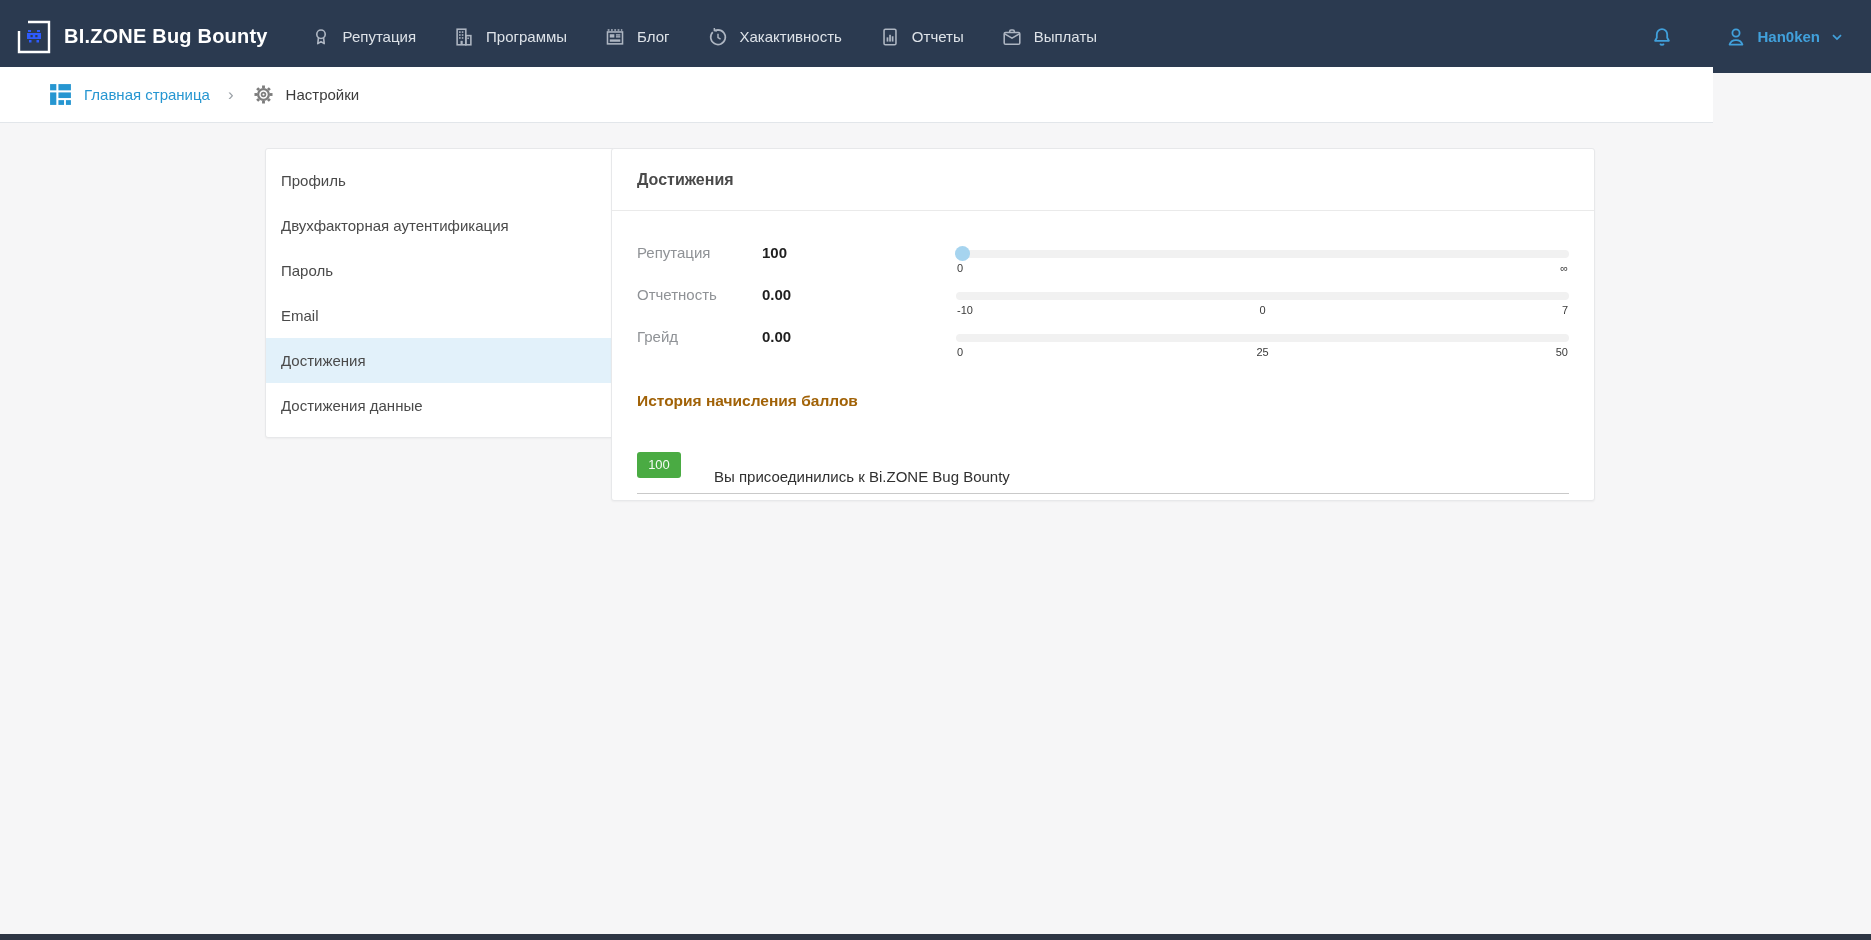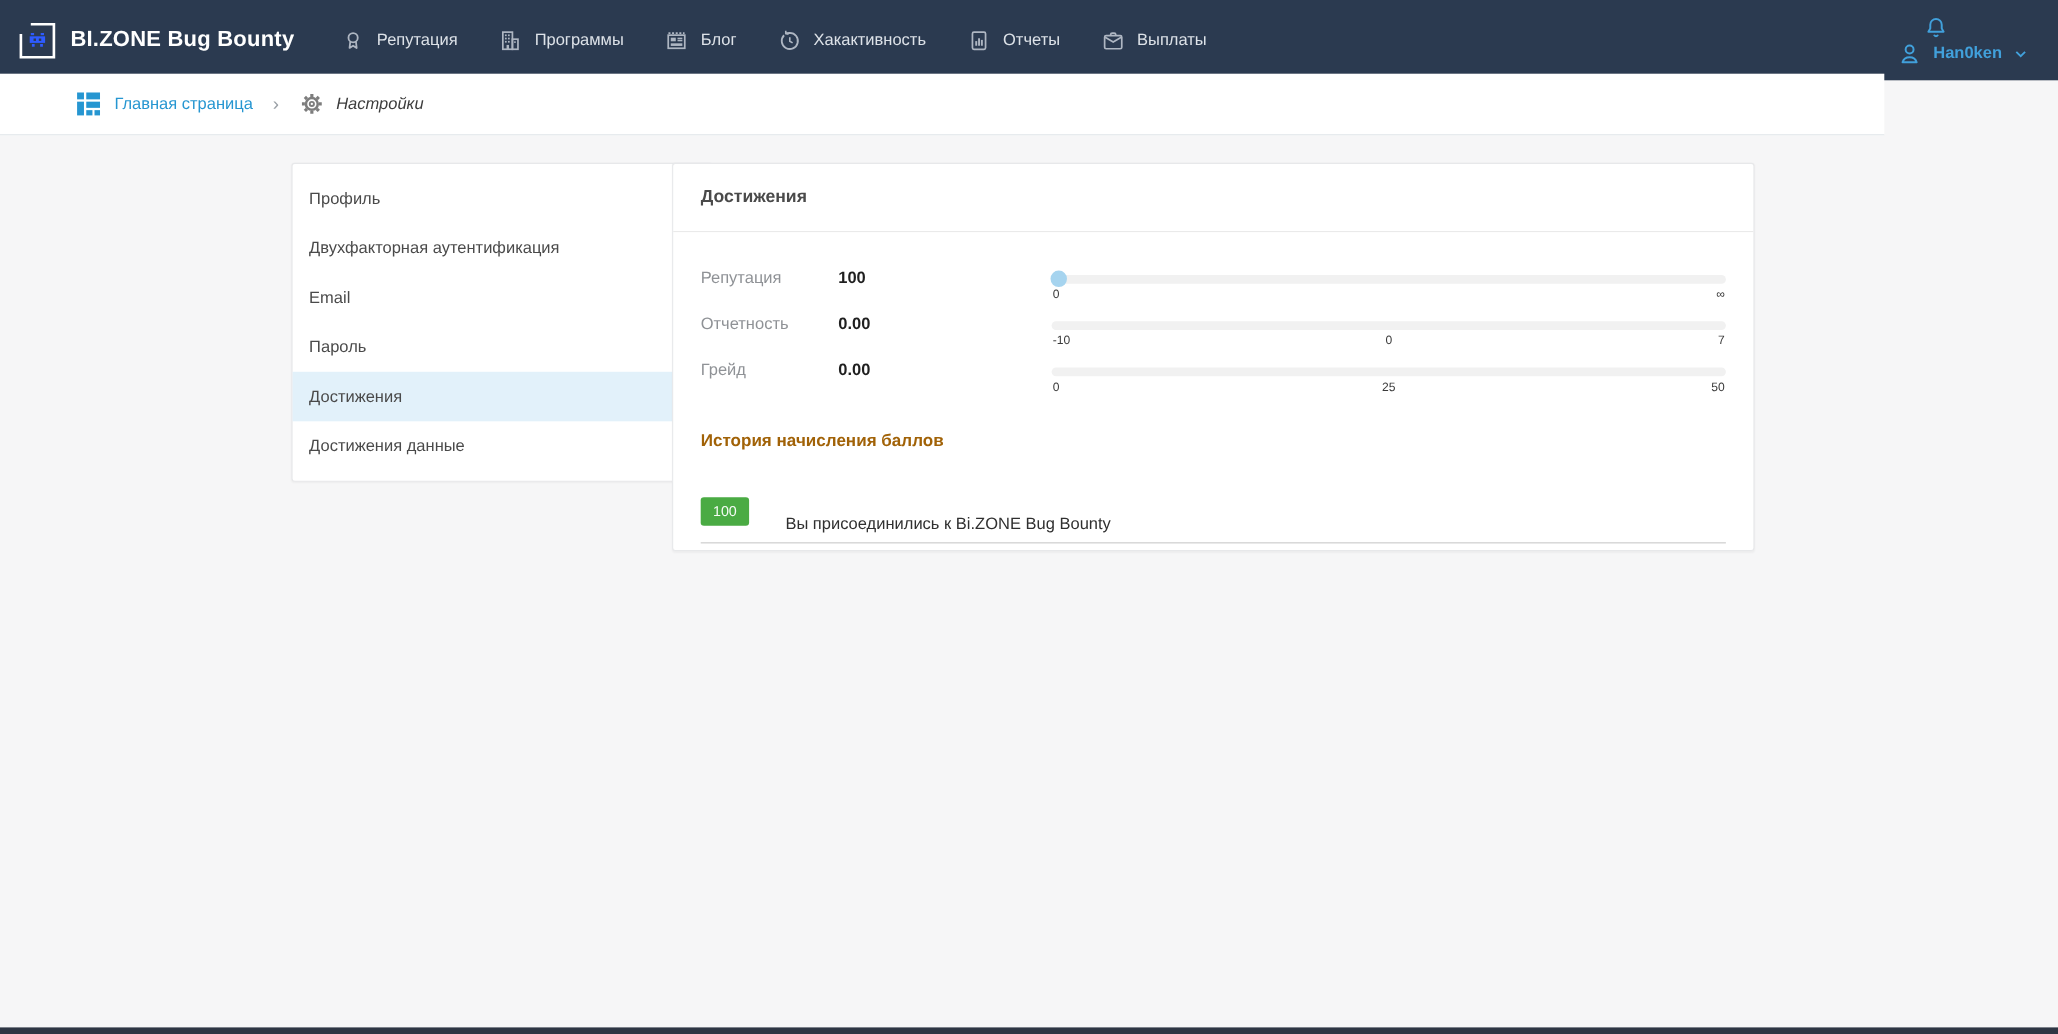--- a/index.html
+++ b/index.html
@@ -19,36 +19,36 @@
     background: #2b3a50;
     display: flex; align-items: center;
     padding: 0 26px 0 17px;
   }
   .brand { display: flex; align-items: center; gap: 13px; cursor: pointer; }
   .brand-title { color: #ffffff; font-size: 20px; font-weight: bold; letter-spacing: .2px; white-space: nowrap; }
   .main-nav { display: flex; align-items: center; gap: 37px; margin-left: 42px; }
   .nav-item { display: flex; align-items: center; gap: 11px; cursor: pointer; }
   .nav-item .ico { color: #aeb6c2; }
   .nav-item .lbl { color: #dde2e8; font-size: 15px; white-space: nowrap; }
-  .topbar-right { margin-left: auto; display: flex; align-items: center; flex-direction: column; }
+  .topbar-right { margin-left: auto; display: flex; align-items: center; }
   .bell-btn { color: #41a0db; cursor: pointer; }
   .user-menu { display: flex; align-items: center; gap: 9px; margin-left: 50px; cursor: pointer; color: #41a0db; }
   .user-name { font-size: 15px; font-weight: bold; }
 
   
   .crumbbar {
     position: absolute; top: 67px; left: 0; width: 1713px; height: 56px;
     background: #ffffff; border-bottom: 1px solid #e2e6ea;
-    display: flex; align-items: center; padding-left: 68px;
+    display: flex; align-items: center; padding-left: 48px;
   }
   .crumb-home { display: flex; align-items: center; gap: 11px; cursor: pointer; }
   .crumb-link { color: #2696d1; font-size: 15px; }
   .crumb-sep { color: #9aa0a6; font-size: 17px; margin: 0 18px; }
   .crumb-current { display: flex; align-items: center; gap: 11px; }
-  .crumb-label { color: #3c3c3c; font-size: 15px; font-style: italic; }
+  .crumb-label { color: #3c3c3c; font-size: 15px; }
 
   
   .card {
     position: absolute; background: #ffffff;
     border: 1px solid #e7e8ea; border-radius: 3px;
     box-shadow: 0 1px 2px rgba(0,0,0,.04);
   }
   .sidebar-card { left: 265px; top: 148px; width: 383px; padding: 9px 0; }
   .side-item {
     height: 45px; display: flex; align-items: center;
@@ -254,22 +254,22 @@
         </g>
       </svg>
     </span>
     <span class="crumb-label">Настройки</span>
   </div>
 </div>
 
 <div class="card sidebar-card">
   <div class="side-item">Профиль</div>
   <div class="side-item">Двухфакторная аутентификация</div>
+  <div class="side-item">Пароль</div>
   <div class="side-item">Email</div>
-  <div class="side-item">Пароль</div>
   <div class="side-item active">Достижения</div>
   <div class="side-item">Достижения данные</div>
 </div>
 
 <div class="card main-card">
   <div class="card-header">Достижения</div>
 
   <div class="metrics">
 
     <div class="metric-row">

